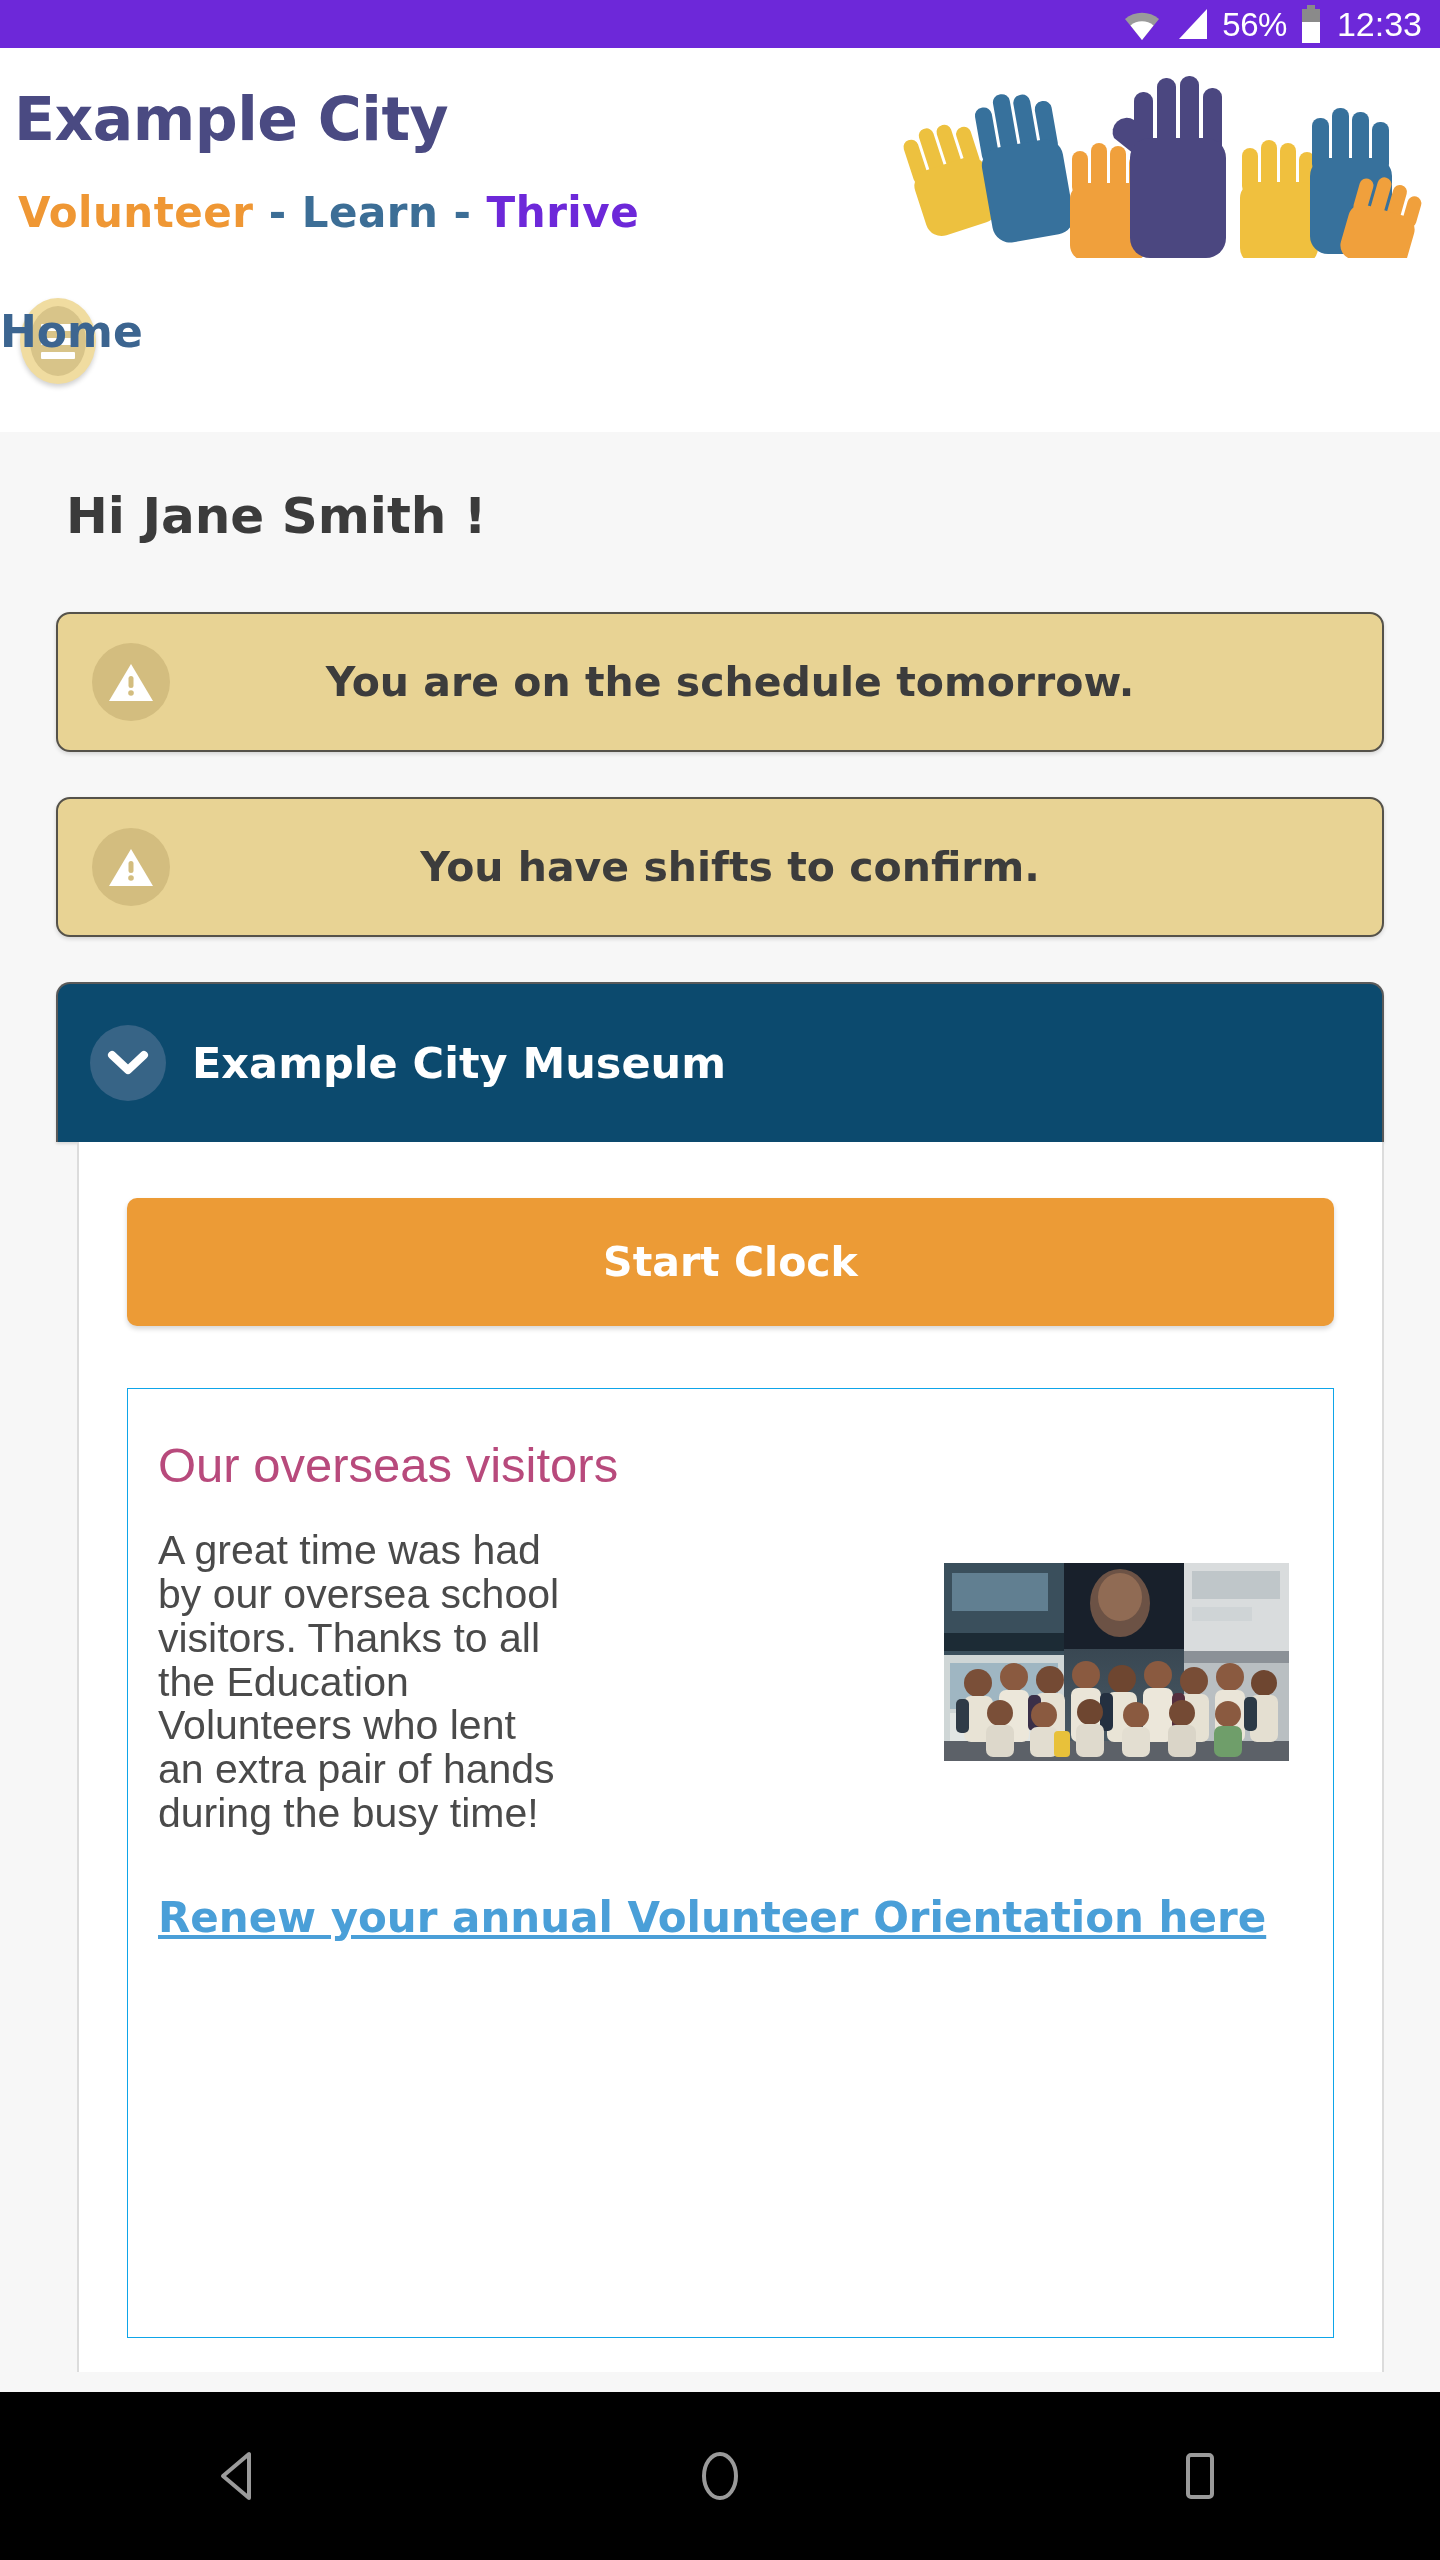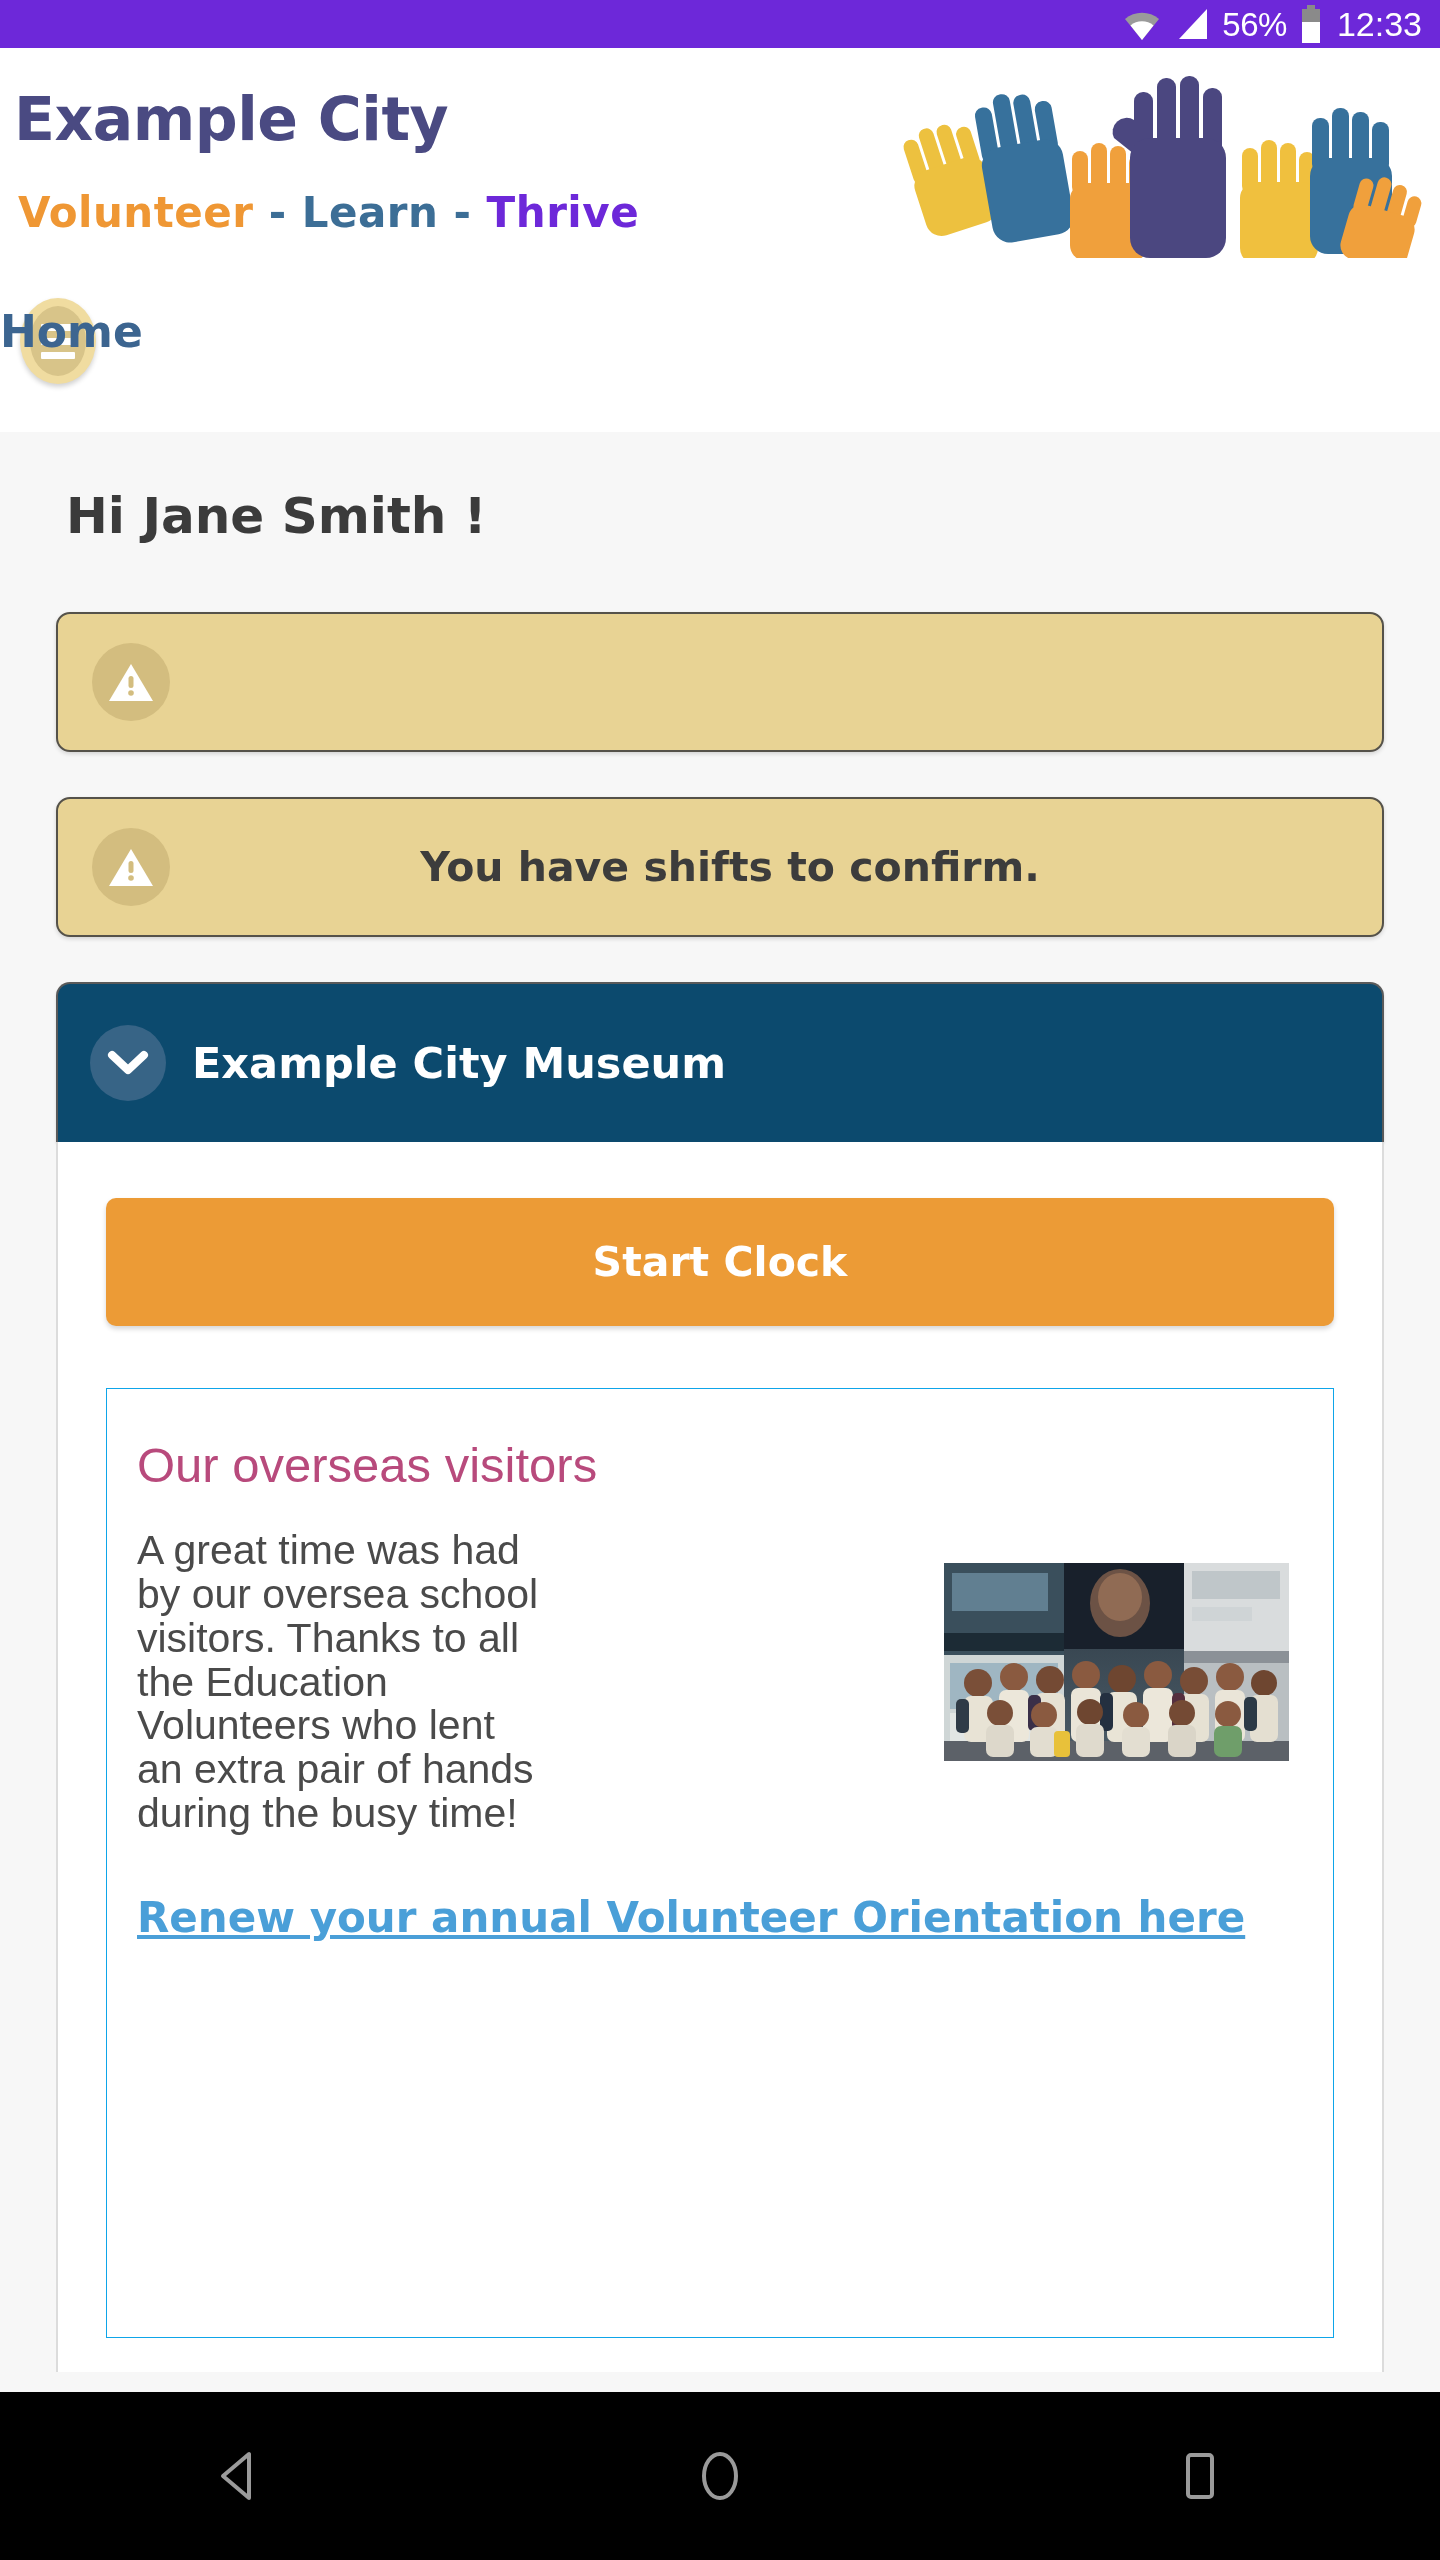--- a/index.html
+++ b/index.html
@@ -227,20 +227,21 @@
     font-family: "DejaVu Sans", sans-serif;
   }
   #accordion-panel {
     background: #ffffff;
     border-left: 2px solid #dcdcdc;
     border-right: 2px solid #dcdcdc;
     box-sizing: border-box;
     padding: 56px 48px 0 48px;
     height: 1230px;
     overflow: hidden;
+    margin-left: 21px;
   }
 
   #start-clock-button {
     width: 100%;
     height: 128px;
     background: #ec9b36;
     border: none;
     border-radius: 10px;
     color: #ffffff;
     font-size: 41px;
@@ -434,20 +435,21 @@
   <div id="greeting">Hi Jane Smith !</div>
 
   <div id="alert-0" class="alert-banner">
     <span class="alert-icon">
       <svg width="48" height="44" viewBox="0 0 48 44">
         <path d="M24 4 L46 41 L2 41 Z" fill="#ffffff"></path>
         <rect x="21.5" y="16" width="5" height="12" rx="2.5" fill="#d3bd7f"></rect>
         <circle cx="24" cy="33" r="2.8" fill="#d3bd7f"></circle>
       </svg>
     </span>
+    <span class="alert-text">You are on the schedule tomorrow.</span>
   </div>
 
   <div id="alert-1" class="alert-banner">
     <span class="alert-icon">
       <svg width="48" height="44" viewBox="0 0 48 44">
         <path d="M24 4 L46 41 L2 41 Z" fill="#ffffff"></path>
         <rect x="21.5" y="16" width="5" height="12" rx="2.5" fill="#d3bd7f"></rect>
         <circle cx="24" cy="33" r="2.8" fill="#d3bd7f"></circle>
       </svg>
     </span>

